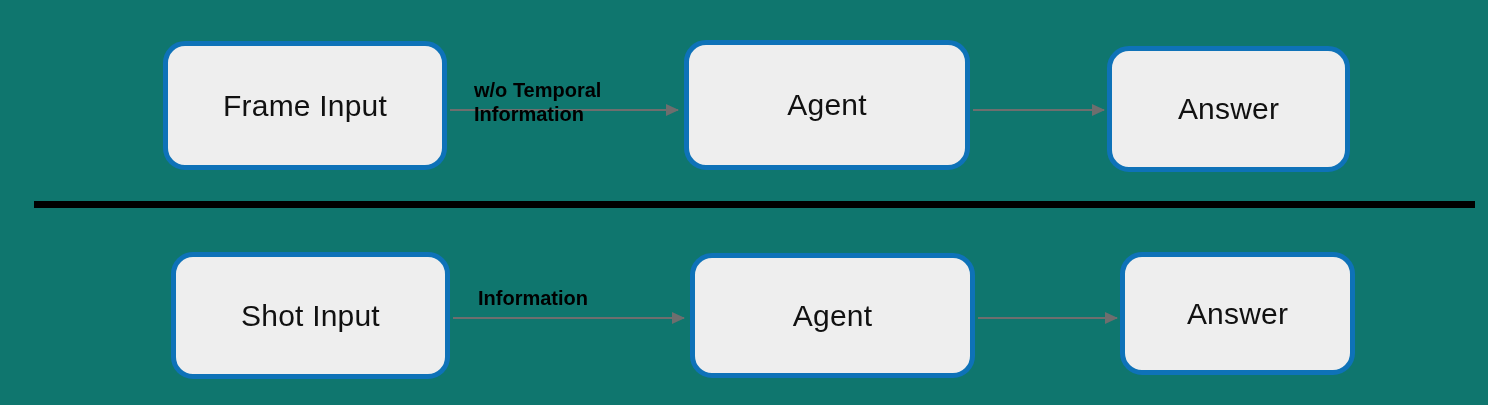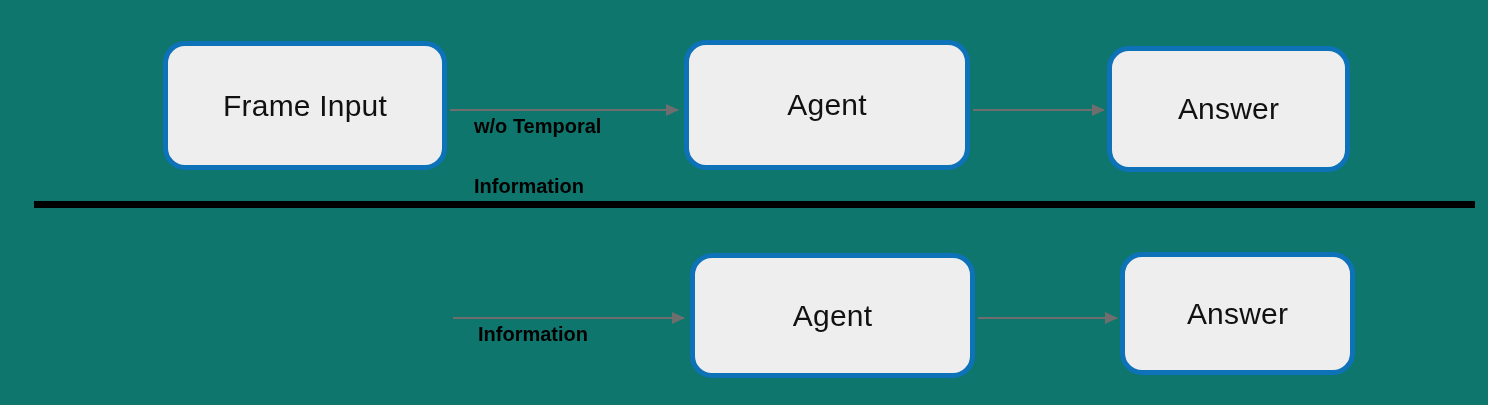--- a/index.html
+++ b/index.html
@@ -65,21 +65,21 @@
   .edge-label {
     position: absolute;
     font-family: "Liberation Sans", sans-serif;
     font-size: 20px;
     font-weight: 700;
     color: #000000;
     line-height: 1.18;
     text-align: left;
     white-space: nowrap;
   }
-  .edge-label .ln { display: block; margin-top: 36px; }
+  .edge-label .ln { display: block; }
 
   
   #divider {
     position: absolute;
     background: #000000;
   }
 </style>
 </head>
 <body>
 
@@ -101,20 +101,23 @@
   </div>
 
   <div class="arrow" style="left:973px; top:109px; width:131px;"></div>
 
   <div class="node" style="left:1107px; top:46px; width:243px; height:126px;">
     <span class="node-label">Answer</span>
   </div>
 
   <div id="divider" style="left:34px; top:201px; width:1441px; height:7px;"></div>
 
+  <div class="node" style="left:171px; top:252px; width:279px; height:127px;">
+    <span class="node-label">Shot Input</span>
+  </div>
 
   <div class="arrow" style="left:453px; top:317px; width:231px;"></div>
 
   <div class="edge-label" style="left:478px; top:287px;">
     <span class="ln">Information</span>
   </div>
 
   <div class="node" style="left:690px; top:253px; width:285px; height:125px;">
     <span class="node-label">Agent</span>
   </div>

